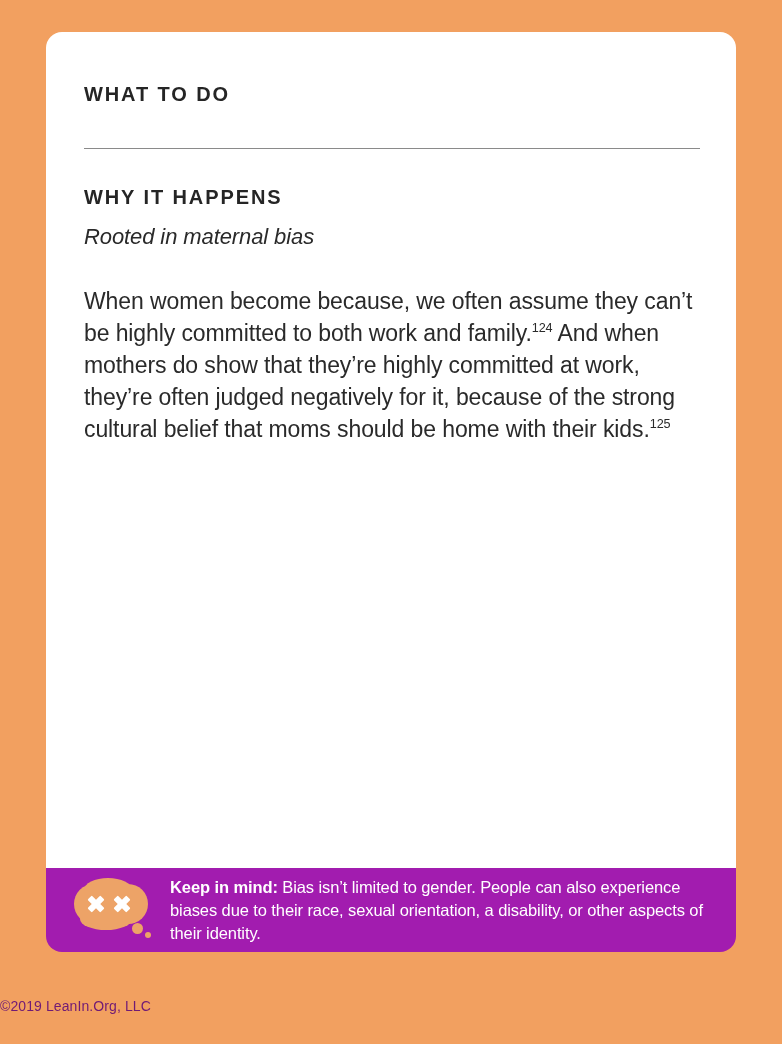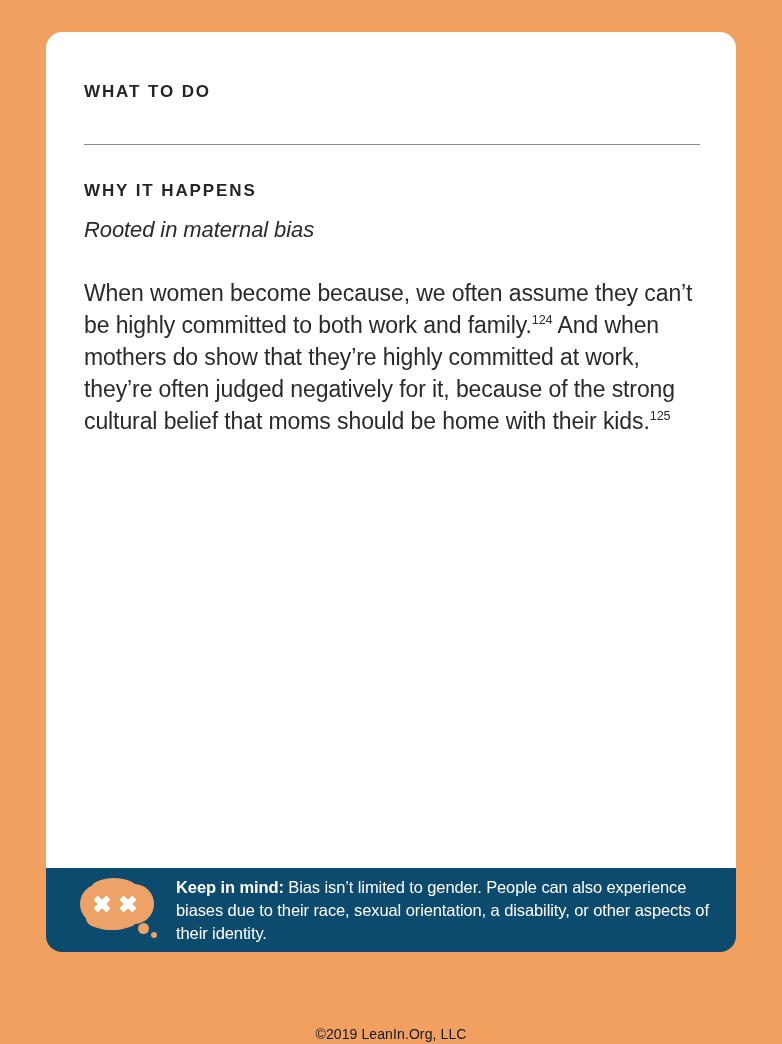--- a/index.html
+++ b/index.html
@@ -30,21 +30,21 @@
     background: #ffffff;
     border-radius: 16px 16px 0 0;
     box-sizing: border-box;
   }
 
   .card-inner {
     padding: 50px 38px 0 38px;
   }
 
   .section-heading {
-    font-size: 17px;
+    font-size: 20px;
     font-weight: bold;
     letter-spacing: 1.9px;
     color: #252525;
     margin: 0 0 14px 0;
     line-height: 1.2;
   }
 
   .body-text {
     font-size: 23px;
     line-height: 32px;
@@ -79,26 +79,26 @@
     line-height: 0;
   }
 
   
   .banner {
     position: absolute;
     left: 46px;
     top: 868px;
     width: 690px;
     height: 84px;
-    background: #0c4a6e;
+    background: #a21caf;
     border-radius: 0 0 16px 16px;
     box-sizing: border-box;
     display: flex;
     align-items: center;
-    padding: 0 20px 0 30px;
+    padding: 0 20px 0 24px;
   }
 
   .bubble-icon {
     position: relative;
     flex: 0 0 auto;
     width: 86px;
     height: 56px;
     margin-right: 14px;
   }
   .bubble-icon .bubble-body {
@@ -174,23 +174,23 @@
     line-height: 23px;
     letter-spacing: -0.1px;
   }
   .banner-text b { font-weight: bold; }
 
   
   .footer {
     position: absolute;
     left: 0;
     right: 0;
-    top: 1026px;
-    text-align: center;
-    color: #0f172a;
+    top: 998px;
+    text-align: left;
+    color: #701a75;
     font-size: 14px;
     letter-spacing: 0.1px;
   }
 </style>
 </head>
 <body>
 
 <div class="page">
 
   <div class="card">

